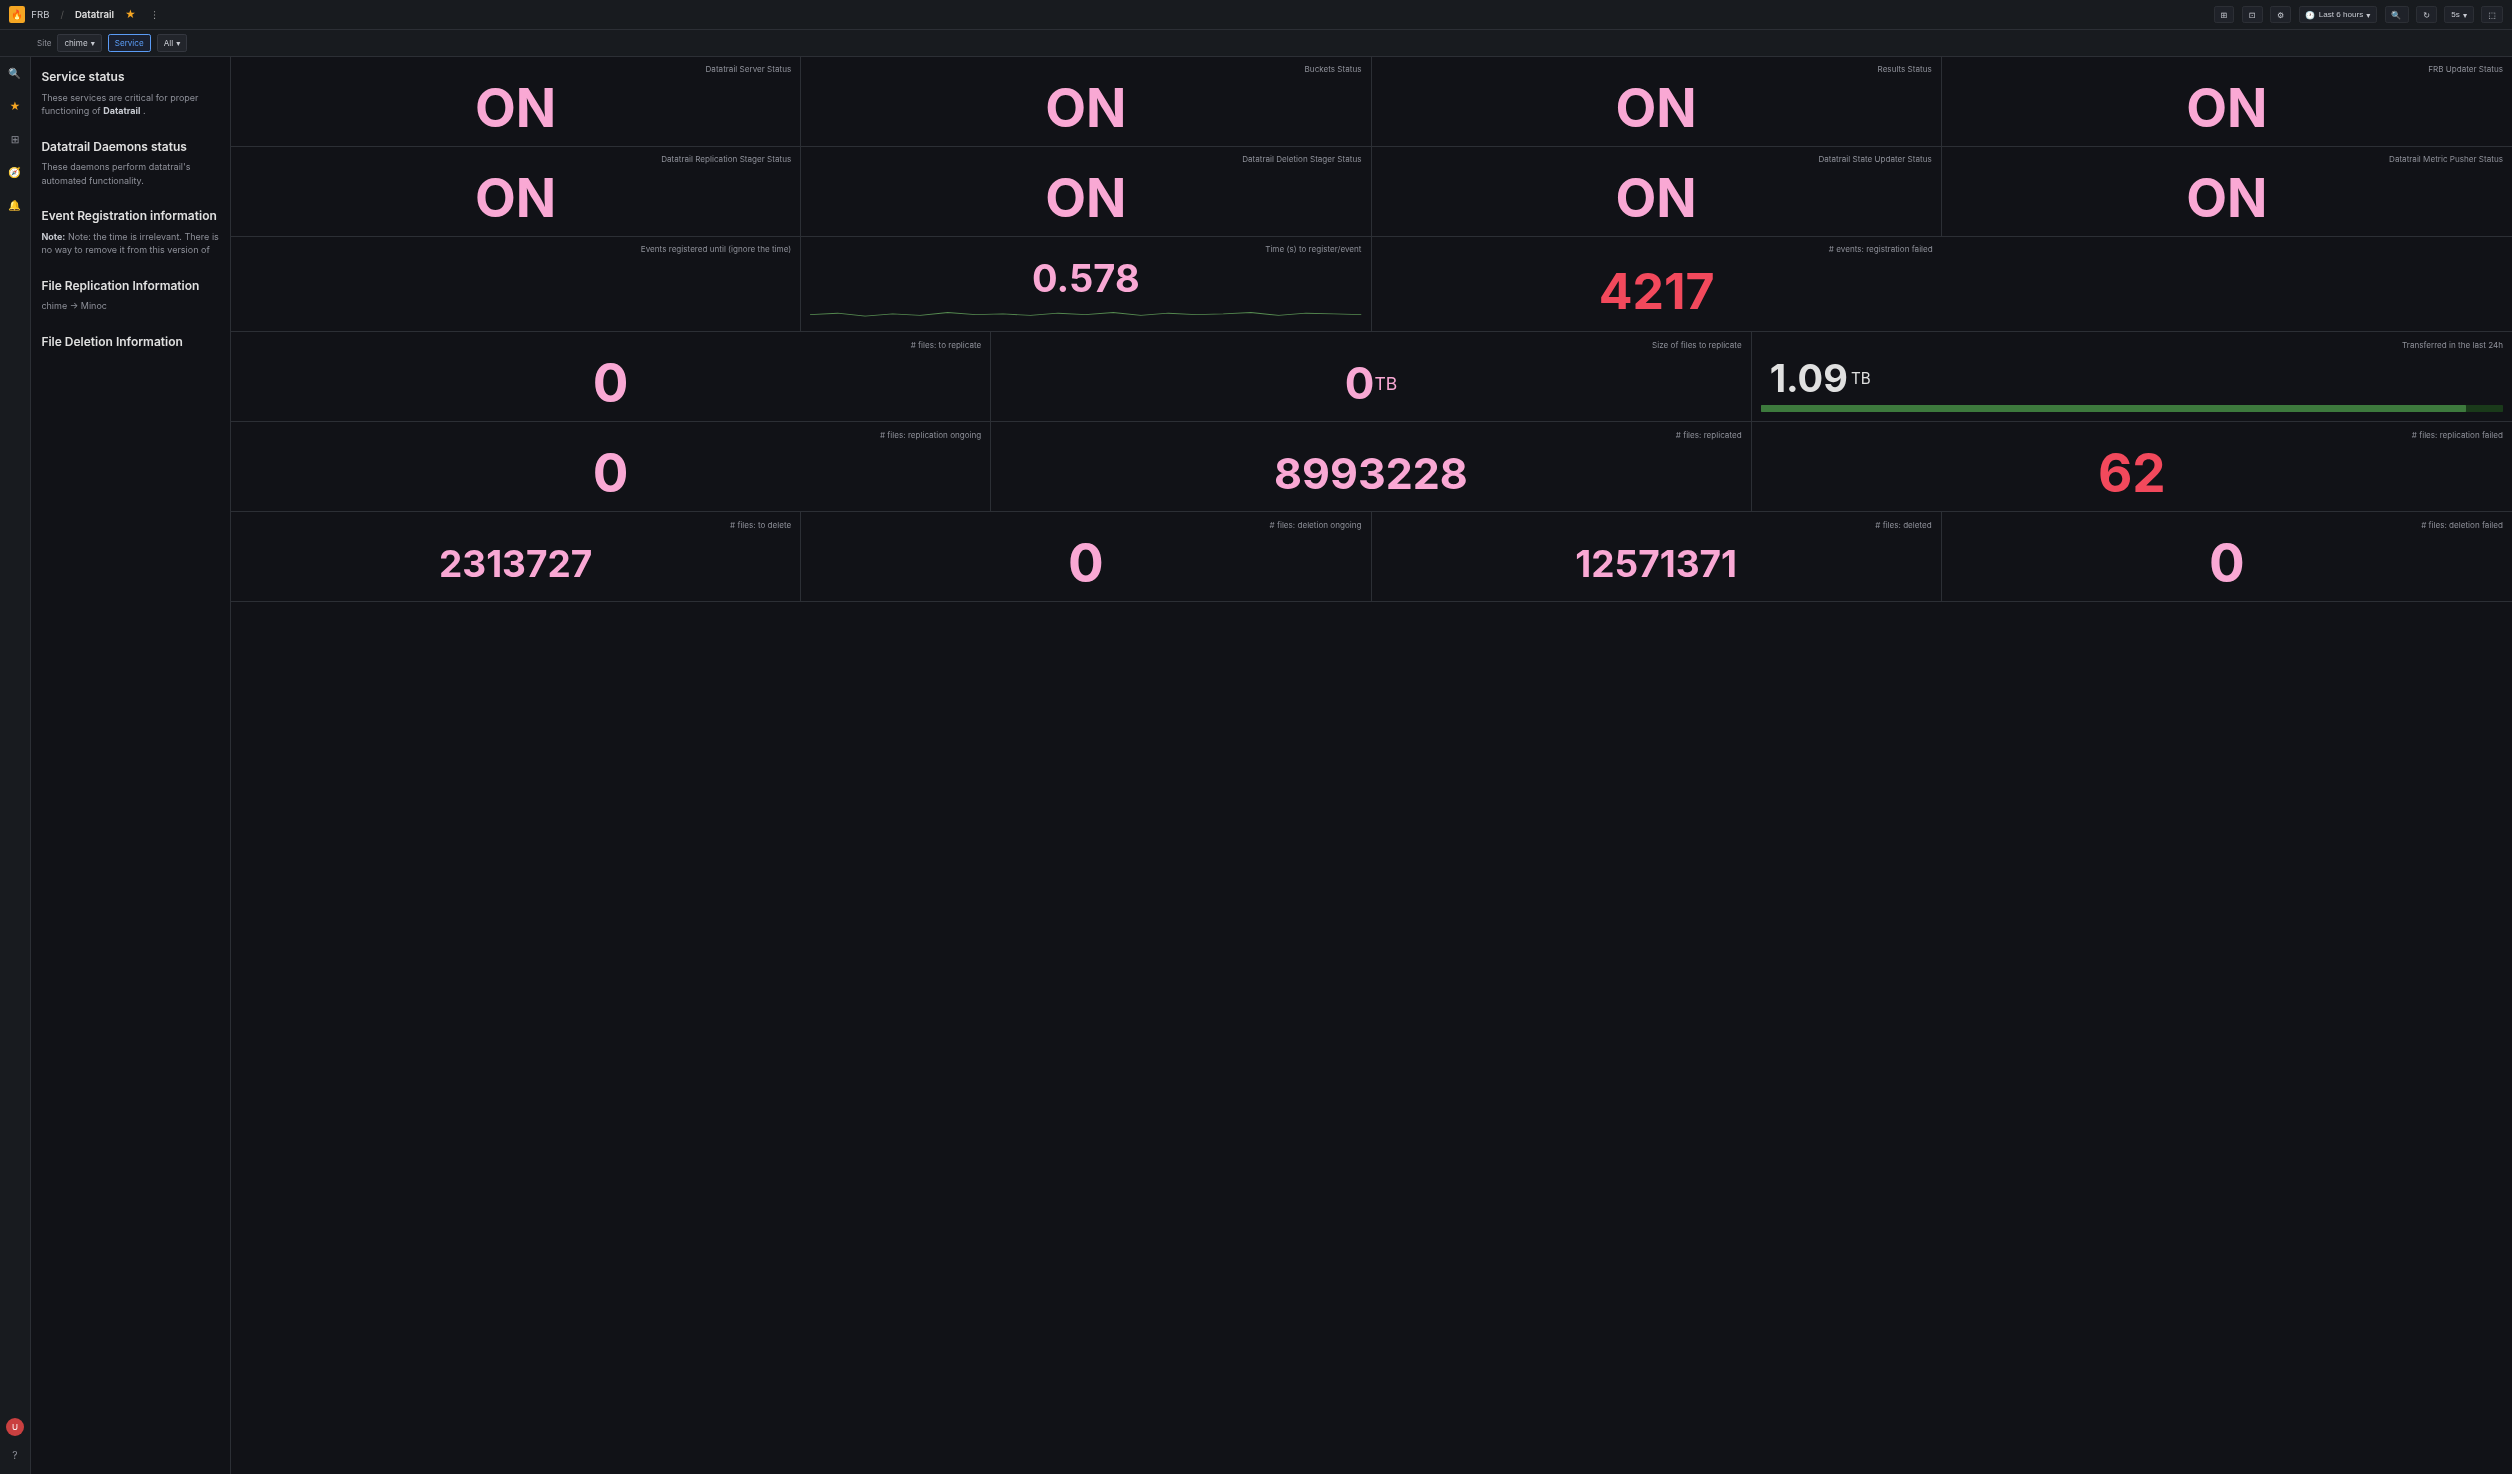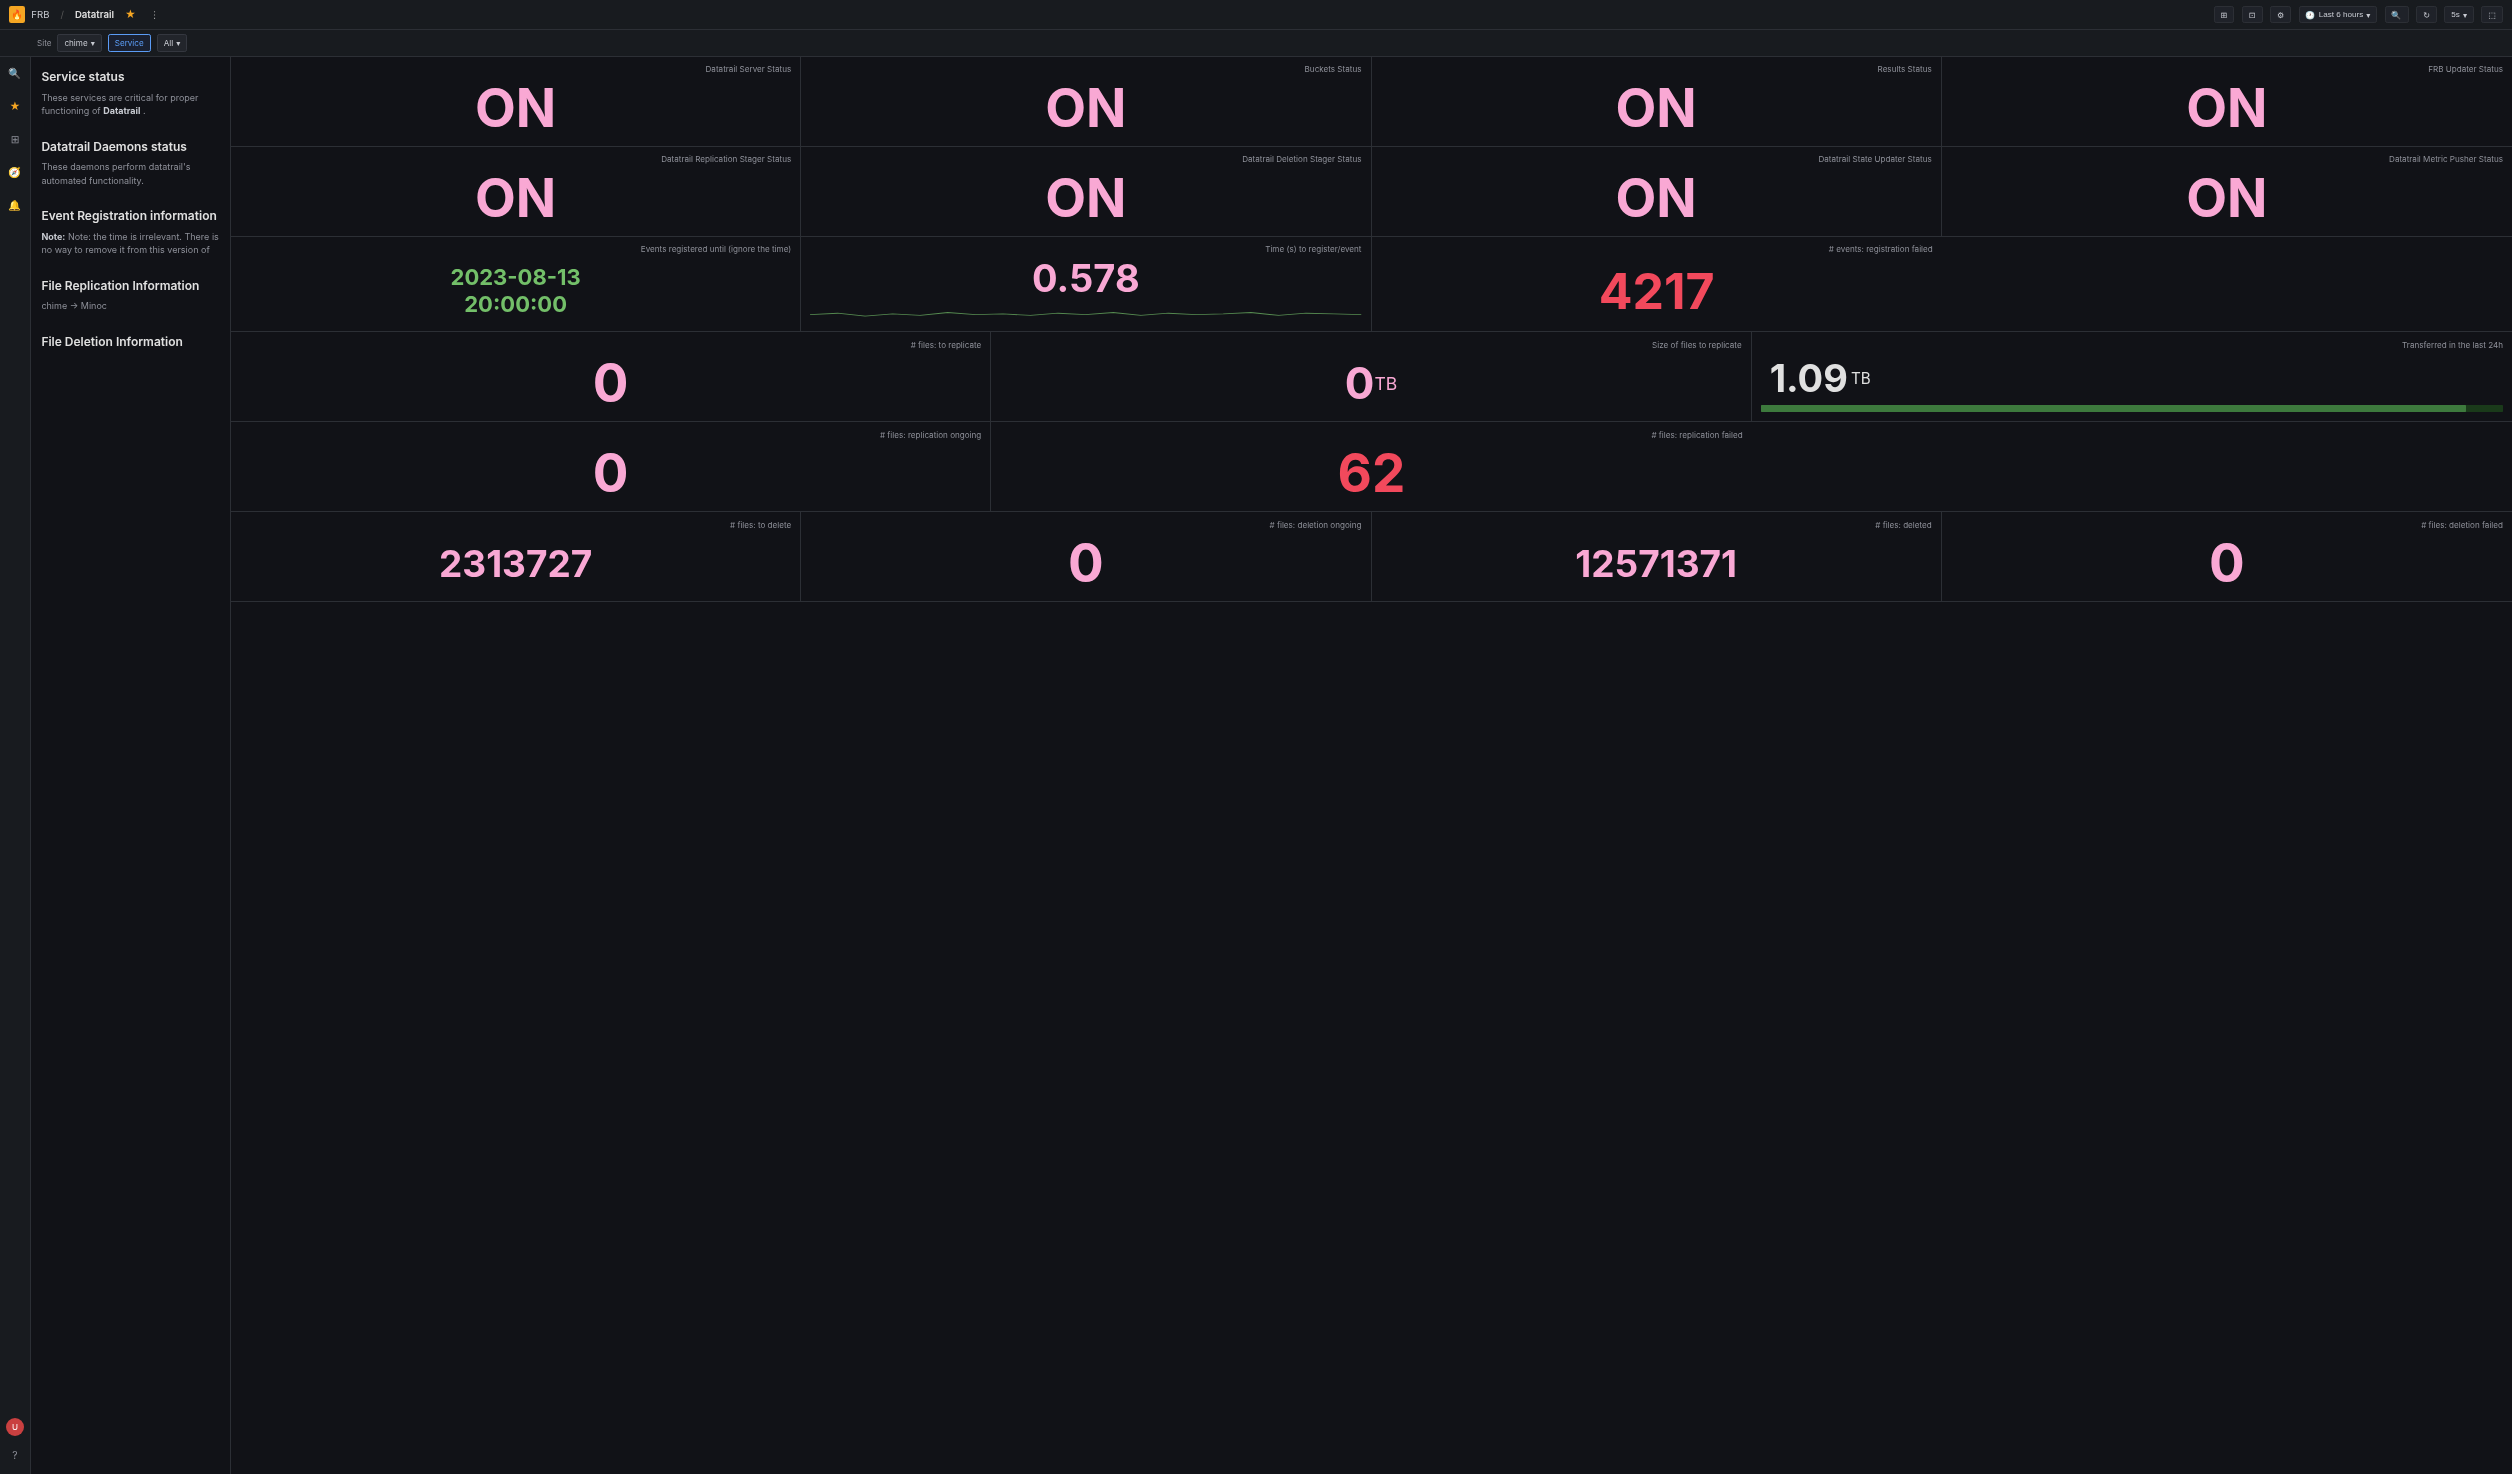--- a/index.html
+++ b/index.html
@@ -330,24 +330,20 @@
       </div>
       <div class="stat-card">
         <div class="card-title">Datatrail Metric Pusher Status</div>
         <div class="card-value green">ON</div>
       </div>
     </div>
 
     <div class="grid-row grid-row-4">
       <div class="stat-card">
         <div class="card-title">Events registered until (ignore the time)</div>
-        <div class="card-value green date-val" style="display:flex;flex-direction:column;align-items:center;justify-content:center;font-size:22px;">
-          <span>2023-08-13</span>
-          <span>20:00:00</span>
-        </div>
       </div>
       <div class="stat-card">
         <div class="card-title">Time (s) to register/event</div>
         <div class="card-value green" style="font-size:38px;">0.578</div>
         <div class="spark-area">
           <svg viewBox="0 0 200 30" preserveAspectRatio="none">
             <polyline points="0,20 10,18 20,22 30,19 40,21 50,17 60,20 70,19 80,21 90,18 100,20 110,17 120,21 130,18 140,20 150,19 160,17 170,21 180,18 190,19 200,20" fill="none" stroke="#73bf69" stroke-width="1.2" opacity="0.7"></polyline>
           </svg>
         </div>
       </div>
@@ -376,20 +372,24 @@
         </div>
       </div>
     </div>
 
     <div class="grid-row" style="grid-template-columns:1fr 1fr 1fr;">
       <div class="stat-card">
         <div class="card-title"># files: replication ongoing</div>
         <div class="card-value green" style="font-size:53px;">0</div>
       </div>
       <div class="stat-card">
+        <div class="card-title"># files: replicated</div>
+        <div class="card-value green" style="font-size:43px;">8993228</div>
+      </div>
+      <div class="stat-card">
         <div class="card-title"># files: replication failed</div>
         <div class="card-value red" style="font-size:53px;">62</div>
       </div>
     </div>
 
     <div class="grid-row grid-row-4">
       <div class="stat-card">
         <div class="card-title"># files: to delete</div>
         <div class="card-value green" style="font-size:37px;">2313727</div>
       </div>

